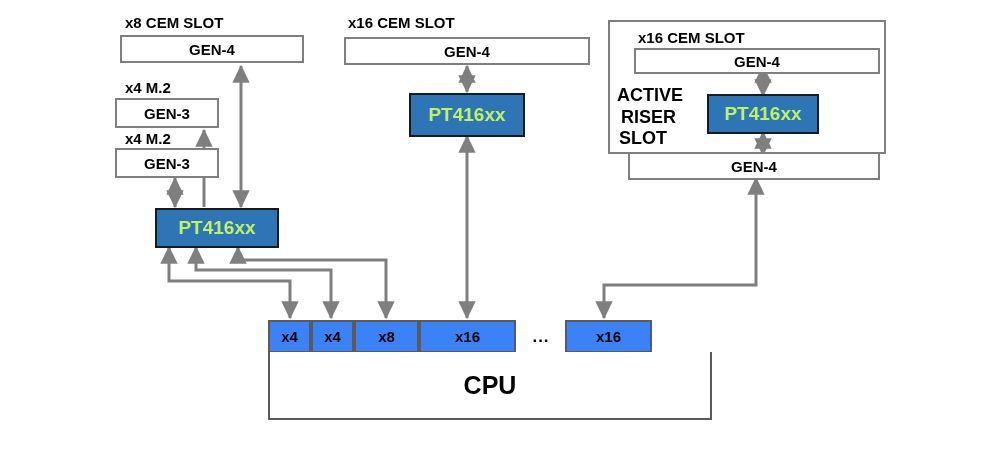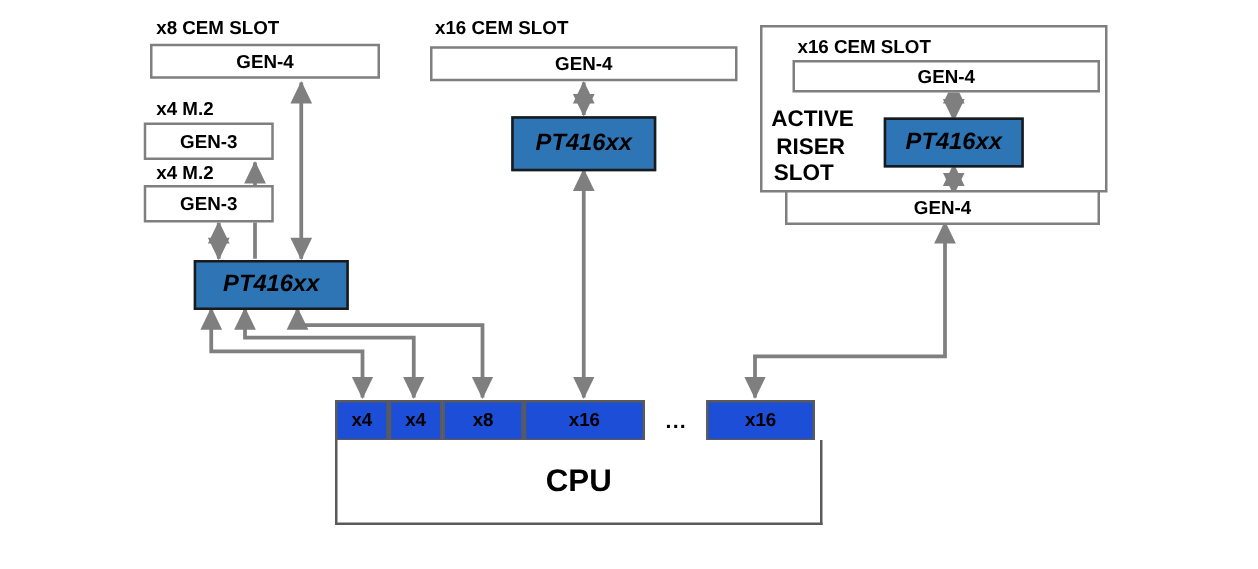--- a/index.html
+++ b/index.html
@@ -40,29 +40,28 @@
   .sw {
     position: absolute;
     box-sizing: border-box;
     border: 2px solid #1a1a1a;
     background: #2e75b6;
     display: flex;
     align-items: center;
     justify-content: center;
     font-weight: bold;
     font-size: 19px;
-    color: #000000;
+    color: #bef264;
     white-space: nowrap;
-    font-style: italic;
   }
   .lane {
     position: absolute;
     box-sizing: border-box;
     border: 2px solid #5a5a5a;
-    background: #1d4ed8;
+    background: #3b82f6;
     display: flex;
     align-items: center;
     justify-content: center;
     font-weight: bold;
     font-size: 15px;
     color: #000000;
   }
   .ellipsis {
     position: absolute;
     display: flex;
@@ -176,15 +175,15 @@
 
   <div class="box" style="left:628px; top:152px; width:252px; height:28px;">GEN-4</div>
 
   <div class="lane" style="left:268px; top:320px; width:43px; height:33px;">x4</div>
   <div class="lane" style="left:311px; top:320px; width:43px; height:33px;">x4</div>
   <div class="lane" style="left:354px; top:320px; width:65px; height:33px;">x8</div>
   <div class="lane" style="left:419px; top:320px; width:97px; height:33px;">x16</div>
   <div class="ellipsis" style="left:520px; top:320px; width:42px; height:33px;">...</div>
   <div class="lane" style="left:565px; top:320px; width:87px; height:33px;">x16</div>
 
-  <div class="cpu-body" style="left:268px; top:352px; width:390px; height:68px;">CPU</div>
+  <div class="cpu-body" style="left:268px; top:352px; width:444px; height:68px;">CPU</div>
 
 </div>
 
 </body></html>

